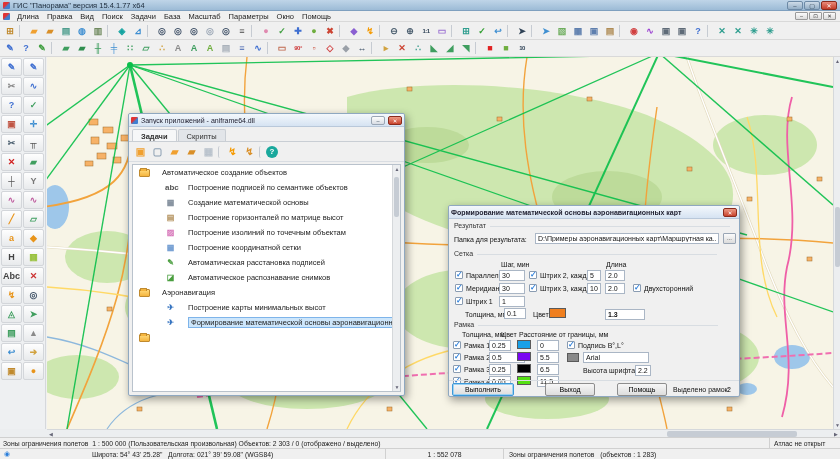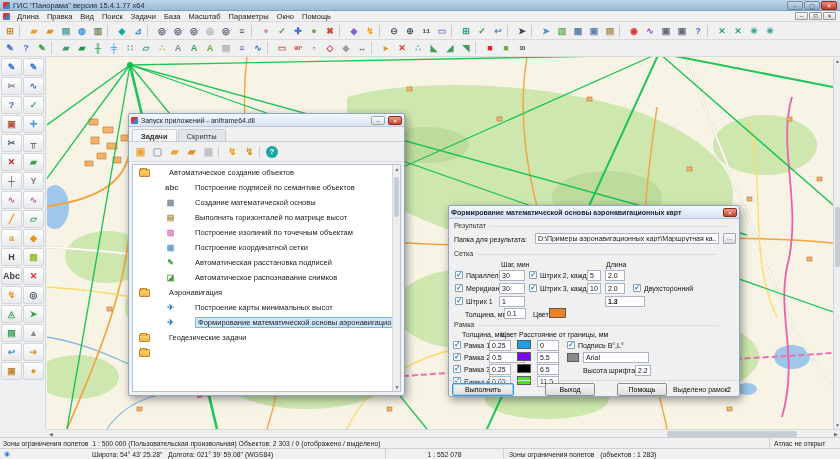--- a/index.html
+++ b/index.html
@@ -68,21 +68,21 @@
   #launcher{left:128px;top:113px;width:277px;height:283px;}
   .tabs{display:flex;gap:1px;padding:2px 3px 0;border-bottom:1px solid #c9ced4;height:15px;}
   .tab{padding:2px 8px;font-size:7.5px;background:#e2e5e9;border:1px solid #c9ced4;border-bottom:none;
     border-radius:2px 2px 0 0;color:#333;}
   .tab.active{background:#f6f7f8;font-weight:bold;}
   .ltoolbar{height:20px;display:flex;align-items:center;gap:2px;padding:0 4px;border-bottom:1px solid #d9dde2;}
   .lti{width:15px;height:14px;display:flex;align-items:center;justify-content:center;font-size:10px;font-weight:bold;border-radius:2px;}
   .lti.round{background:#19a89c;color:#fff!important;border-radius:50%;width:12px;height:12px;font-size:8px;}
   .lti.sep{width:5px;height:12px;border-left:1px solid #c6cbd2;font-size:0;}
   #tree{position:absolute;left:3px;top:50px;right:3px;bottom:3px;background:#fff;border:1px solid #b9c2cc;overflow:hidden;}
-  .trow{height:15px;display:flex;align-items:center;gap:19px;padding-left:6px;white-space:nowrap;}
+  .trow{height:15px;display:flex;align-items:center;gap:12px;padding-left:6px;white-space:nowrap;}
   .trow.item{padding-left:32px;}
   .t-fold{width:11px;height:8px;background:linear-gradient(#ffd97a,#f5b53e);border:1px solid #c08a2e;border-radius:1px;position:relative;flex:none;}
   .t-fold::before{content:"";position:absolute;left:0;top:-2px;width:5px;height:2px;background:#f5b53e;border:1px solid #c08a2e;border-bottom:none;border-radius:1px 1px 0 0;}
   .t-glyph{width:11px;text-align:center;font-size:8px;font-weight:bold;flex:none;}
   .t-label{font-size:7.5px;color:#222;}
   .trow.selected .t-label{background:#cde6fb;border:1px solid #7eb4ea;padding:0 2px;}
   #treescroll{position:absolute;right:0;top:0;width:8px;bottom:0;background:#eceef0;border-left:1px solid #d5d8db;}
   #treescroll .vthumb{top:12px;height:40px;left:1px;width:5px;}
 
   
@@ -452,21 +452,21 @@
 
         <div class="trow item">
 
           <span class="t-glyph" style="color: rgb(127, 140, 154);">▦</span>
           <span class="t-label">Создание математической основы</span>
         </div>
 
         <div class="trow item">
 
           <span class="t-glyph" style="color: rgb(176, 141, 87);">▤</span>
-          <span class="t-label">Выполнить горизонталей по матрице высот</span>
+          <span class="t-label">Построение горизонталей по матрице высот</span>
         </div>
 
         <div class="trow item">
 
           <span class="t-glyph" style="color: rgb(214, 115, 184);">▨</span>
           <span class="t-label">Построение изолиний по точечным объектам</span>
         </div>
 
         <div class="trow item">
 
@@ -497,25 +497,20 @@
           <span class="t-glyph" style="color: rgb(47, 111, 190);">✈</span>
           <span class="t-label">Построение карты минимальных высот</span>
         </div>
 
         <div class="trow item selected">
 
           <span class="t-glyph" style="color: rgb(47, 111, 190);">✈</span>
           <span class="t-label">Формирование математической основы аэронавигационных карт</span>
         </div>
 
-        <div class="trow folder">
-          <span class="t-fold"></span>
-
-          <span class="t-label">Геодезические задачи</span>
-        </div>
 
 
 
         <div class="trow folder">
           <span class="t-fold"></span>
 
         </div>
       </div>
   </div>
 
@@ -560,21 +555,21 @@
       <span class="cbrow" style="left:184px;top:65px;">
         <span class="cb"></span>
         <span>Двухсторонний</span>
       </span>
 
       <span class="cbrow" style="left:6px;top:78px;">
         <span class="cb"></span>
         <span>Штрих 1</span>
       </span>
       <input class="inp" style="left: 50px; top: 77px; width: 26px;" value="1">
-      <input class="inp" style="left: 156px; top: 77px; width: 40px; font-weight: bold;" value="1.3">
+      <input class="inp" style="left: 156px; top: 90px; width: 40px; font-weight: bold;" value="1.3">
 
       <span class="abs" style="left:16px;top:92px;">Толщина, мм</span>
       <input class="inp" style="left: 55px; top: 89px; width: 22px;" value="0.1">
       <span class="abs" style="left:84px;top:92px;">Цвет</span>
       <span class="swatch" style="left: 100px; top: 89px; width: 17px; height: 10px; background: rgb(240, 127, 31);"></span>
 
       <span class="abs grp" style="left:5px;top:102px;">Рамка</span>
       <span class="abs" style="left:13px;top:112px;">Толщина, мм</span>
       <span class="abs" style="left:52px;top:112px;">Цвет</span>
       <span class="abs" style="left:70px;top:112px;">Расстояние от границы, мм</span>

